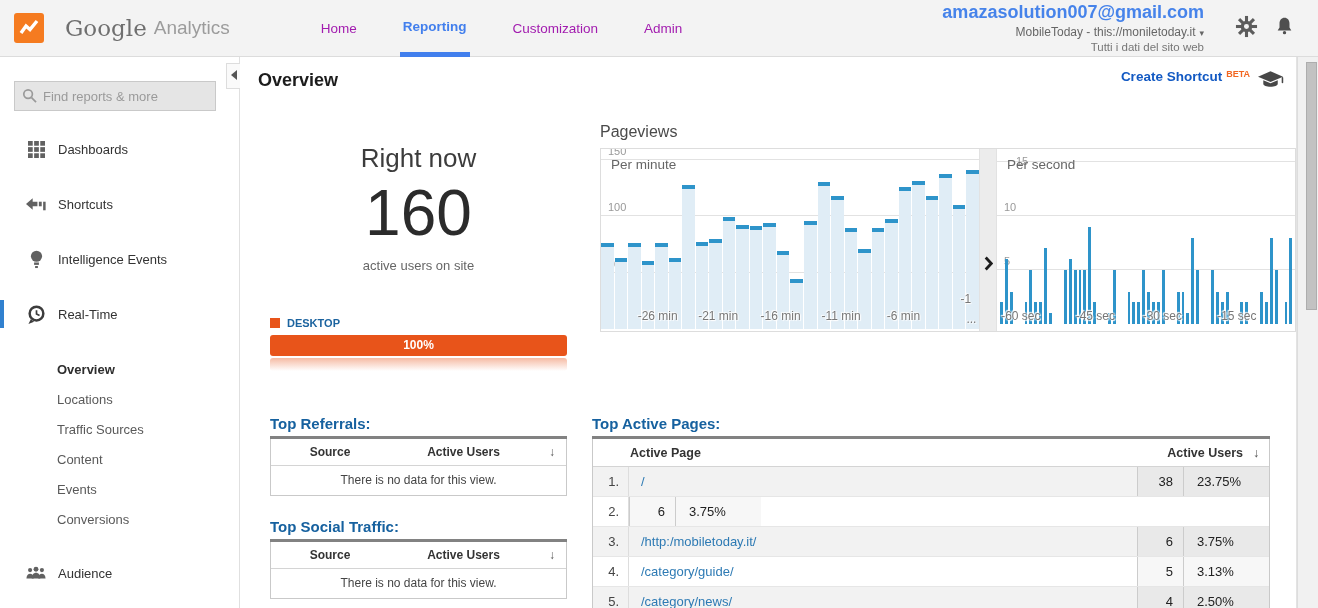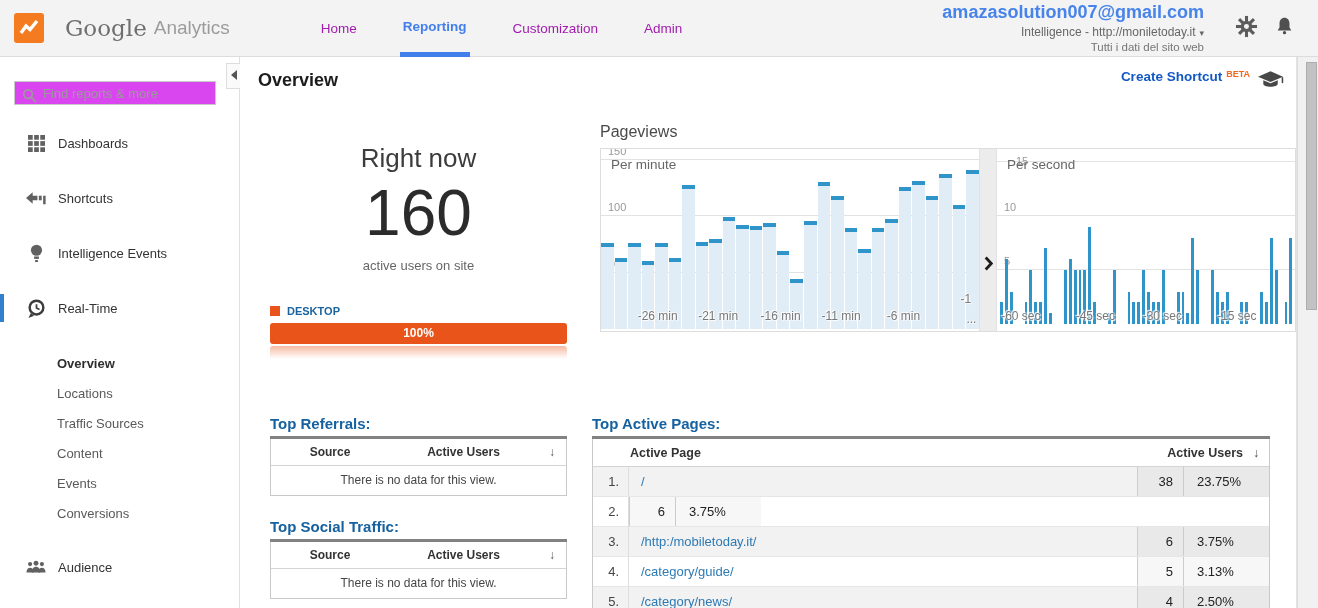--- a/index.html
+++ b/index.html
@@ -22,21 +22,21 @@
   .acct-caret{font-size:9px;color:#666;margin-left:4px;}
   .acct-view{font-size:11.5px;color:#777;}
   .hdr-ic{width:24px;height:24px;margin-left:0;cursor:pointer;display:flex;align-items:center;justify-content:center;}
   .hdr-gear{margin-left:30px;margin-right:14px;}
   .hdr-bell{margin-right:22px;}
 
   
   .sb{position:absolute;left:0;top:57px;width:240px;bottom:0;background:#fff;border-right:1px solid #e0e0e0;}
   .sb-collapse{position:absolute;right:-1px;top:6px;width:14px;height:26px;background:#fafafa;border:1px solid #ddd;border-right:none;display:flex;align-items:center;justify-content:center;cursor:pointer;}
   .sb-search{position:relative;margin:24px 14px 0 14px;}
-  .sb-search input{width:202px;height:24px;border:1px solid #c9c9c9;background:#d946ef;padding:0 8px 0 28px;font-size:13px;color:#333;font-family:"Liberation Sans",sans-serif;outline:none;}
+  .sb-search input{width:202px;height:30px;border:1px solid #c9c9c9;background:#e5e5e5;padding:0 8px 0 28px;font-size:13px;color:#333;font-family:"Liberation Sans",sans-serif;outline:none;}
   .sb-search input::placeholder{color:#9a9a9a;}
   .sb-search .mag{position:absolute;left:8px;top:7px;}
   .sb-list{list-style:none;margin-top:24px;}
   .sb-item{display:flex;align-items:center;height:28px;padding-left:26px;margin-bottom:27px;font-size:13px;color:#333;cursor:pointer;}
   .sb-item .ic{width:20px;display:flex;justify-content:center;}
   .sb-item .lbl{margin-left:12px;}
   .sb-item.active{border-left:4px solid #3181cf;padding-left:22px;}
   .sb-sub{list-style:none;margin:2px 0 24px 57px;}
   .sb-sub li{height:30px;line-height:30px;font-size:13px;color:#595959;cursor:pointer;}
   .sb-sub li.sel{font-weight:bold;color:#2e2e2e;}
@@ -47,21 +47,21 @@
   .shortcut{position:absolute;right:12px;top:12px;display:flex;align-items:flex-start;}
   .cs-link{font-size:13.5px;font-weight:bold;color:#1259c3;cursor:pointer;}
   .cs-beta{font-size:9px;font-weight:bold;color:#f26722;margin:0 8px 0 4px;}
   .cs-cap{margin-top:2px;cursor:pointer;}
 
   
   .rn{position:absolute;left:29px;top:72px;width:297px;text-align:center;}
   .rn-title{font-size:26px;color:#3c3c3c;margin-top:14px;}
   .rn-count{font-size:64px;color:#2b2b2b;line-height:1.1;margin-top:4px;}
   .rn-sub{font-size:13px;color:#666;margin-top:10px;}
-  .rn-legend{display:flex;align-items:center;margin-top:32px;text-align:left;}
+  .rn-legend{display:flex;align-items:center;margin-top:44px;text-align:left;}
   .rn-sq{width:10px;height:10px;background:#e8541a;}
   .rn-leg-lbl{font-size:11px;font-weight:bold;color:#1b639f;margin-left:7px;}
   .rn-bar{margin-top:6px;height:21px;background:#e8541a;border-radius:3px;color:#fff;font-size:12px;font-weight:bold;line-height:21px;}
   .rn-reflect{margin-top:2px;height:13px;border-radius:3px;background:linear-gradient(to bottom,rgba(232,84,26,.4),rgba(232,84,26,0));}
 
   
   .pv-title{position:absolute;left:359px;top:66px;font-size:16px;color:#4a4a4a;}
   .charts{position:absolute;left:359px;top:91px;width:696px;height:184px;border:1px solid #ddd;display:flex;background:#fff;}
   .panel{position:relative;height:100%;}
   .panel.minute{width:378px;}
@@ -126,21 +126,21 @@
       <span class="logo-analytics">Analytics</span>
     </div>
     <nav class="nav">
       <div class="nav-item">Home</div>
       <div class="nav-item active">Reporting</div>
       <div class="nav-item">Customization</div>
       <div class="nav-item">Admin</div>
     </nav>
     <div class="account">
       <div class="acct-email">amazasolution007@gmail.com</div>
-      <div class="acct-prop"><span>Intelligence - http://moniletoday.it</span><span class="acct-caret">▾</span></div>
+      <div class="acct-prop"><span>MobileToday - this://moniletoday.it</span><span class="acct-caret">▾</span></div>
       <div class="acct-view">Tutti i dati del sito web</div>
     </div>
     <div class="hdr-ic hdr-gear">
       <span>
         <svg width="23" height="23" viewBox="0 0 24 24" fill="#5c5c5c">
           <rect x="10.4" y="1" width="3.2" height="22"></rect>
           <rect x="10.4" y="1" width="3.2" height="22" transform="rotate(45 12 12)"></rect>
           <rect x="10.4" y="1" width="3.2" height="22" transform="rotate(90 12 12)"></rect>
           <rect x="10.4" y="1" width="3.2" height="22" transform="rotate(135 12 12)"></rect>
           <circle cx="12" cy="12" r="6"></circle>

